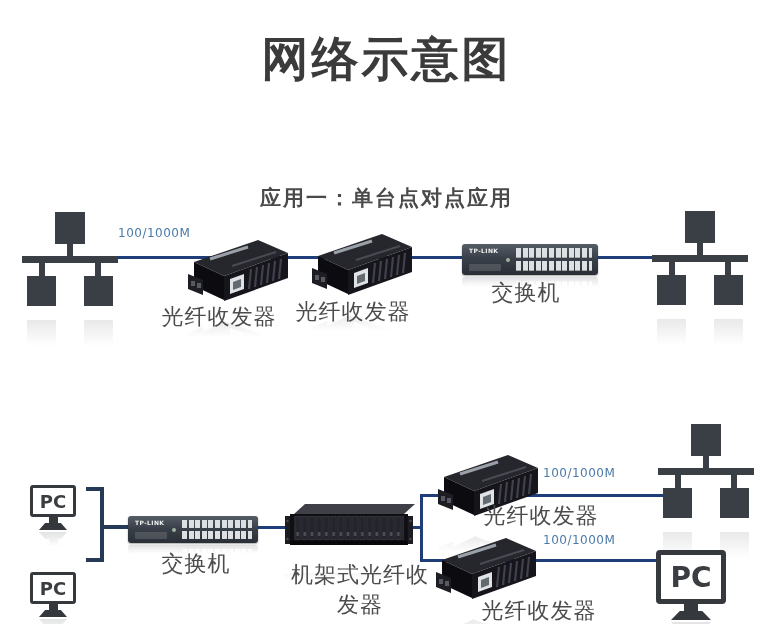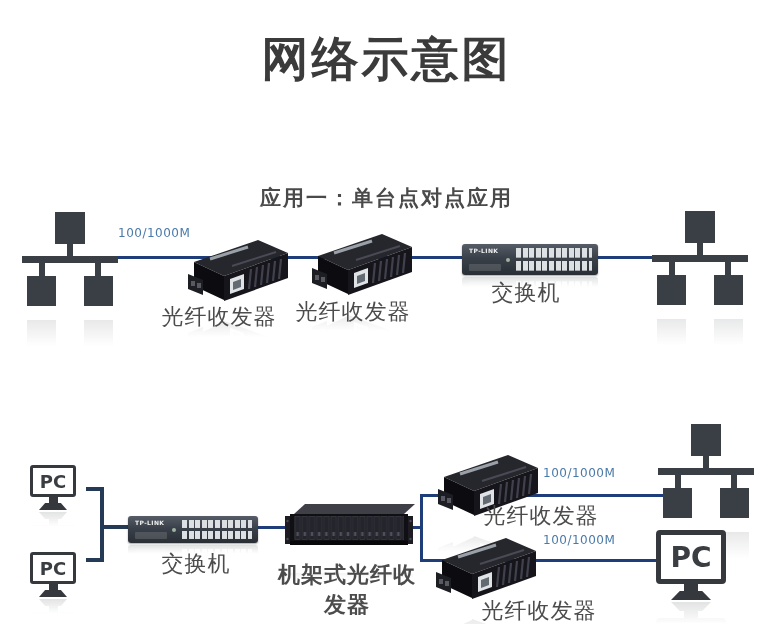--- a/index.html
+++ b/index.html
@@ -30,21 +30,21 @@
   .sw-led{position:absolute;left:44px;top:45%;width:4px;height:4px;background:#9fb3a0;border-radius:50%;}
   .sw-ports{position:absolute;left:54px;right:6px;top:4px;bottom:4px;
     background-image:
       repeating-linear-gradient(90deg,#dde0e2 0 5px,rgba(0,0,0,0) 5px 6.6px),
       repeating-linear-gradient(90deg,#dde0e2 0 5px,rgba(0,0,0,0) 5px 6.6px);
     background-size:100% 42%,100% 42%;
     background-position:0 0,0 100%;
     background-repeat:no-repeat;}
 
   
-  .pc{position:absolute;z-index:2;}
+  .pc{position:absolute;z-index:2;margin-top:20px;}
   .pc-screen{border:3px solid #35383d;border-radius:3px;background:#ffffff;
              display:flex;align-items:center;justify-content:center;
              font-weight:600;color:#3a3d42;}
   .pc-neck{background:#35383d;margin:0 auto;}
   .pc-foot{background:#35383d;margin:0 auto;clip-path:polygon(22% 0,78% 0,100% 100%,0 100%);}
   .pc-sm .pc-screen{width:40px;height:26px;font-size:18px;}
   .pc-sm .pc-neck{width:9px;height:6px;}
   .pc-sm .pc-foot{width:28px;height:7px;}
   .pc-lg .pc-screen{width:60px;height:44px;border-width:5px;border-radius:4px;font-size:28px;}
   .pc-lg .pc-neck{width:14px;height:7px;}
@@ -195,21 +195,21 @@
       <rect x="9" y="16" width="110" height="24" fill="url(#slotp)"></rect>
       <rect x="5" y="41" width="118" height="4" fill="#08080a"></rect>
       <rect x="0" y="16" width="5" height="28" fill="#1c1c22"></rect>
       <rect x="123" y="16" width="5" height="28" fill="#1c1c22"></rect>
       <circle cx="2.5" cy="21" r="1.2" fill="#4a4a54"></circle>
       <circle cx="2.5" cy="39" r="1.2" fill="#4a4a54"></circle>
       <circle cx="125.5" cy="21" r="1.2" fill="#4a4a54"></circle>
       <circle cx="125.5" cy="39" r="1.2" fill="#4a4a54"></circle>
     </svg>
   </div>
-  <div class="lbl" style="left:267px;top:560px;font-weight:bold;">机架式光纤收发器</div>
+  <div class="lbl" style="left:280px;top:560px;">机架式光纤收发器</div>
 
   <div class="dev reflect" style="left:438px;top:447px;">
   <svg width="104" height="74" viewBox="0 0 104 74">
     <polygon points="6,30 70,8 100,21 36,44" fill="#26262d"></polygon>
     <polygon points="6,30 36,44 36,68 6,54" fill="#0c0c10"></polygon>
     <polygon points="36,44 100,21 100,46 36,69" fill="#15151b"></polygon>
     <line x1="22" y1="27" x2="60" y2="15" stroke="#9aa0a8" stroke-width="3"></line>
     <line x1="44" y1="34" x2="88" y2="20" stroke="#4a4a55" stroke-width="2"></line>
     <polygon points="42,47 56,42 56,57 42,62" fill="#dfe3e6"></polygon>
     <polygon points="45,50 53,47 53,55 45,58" fill="#646a71"></polygon>

